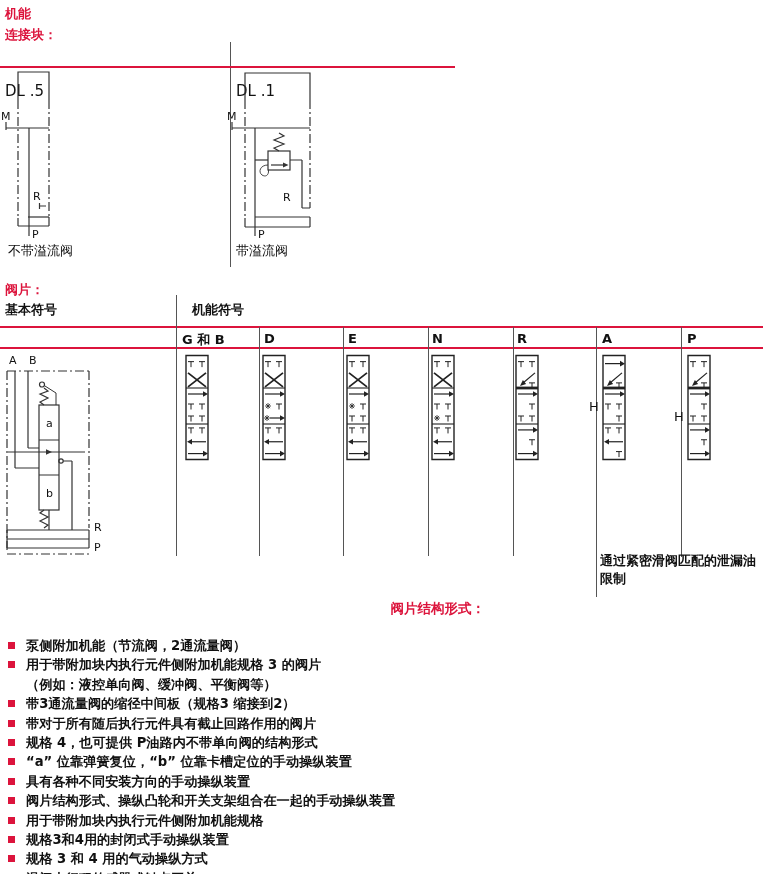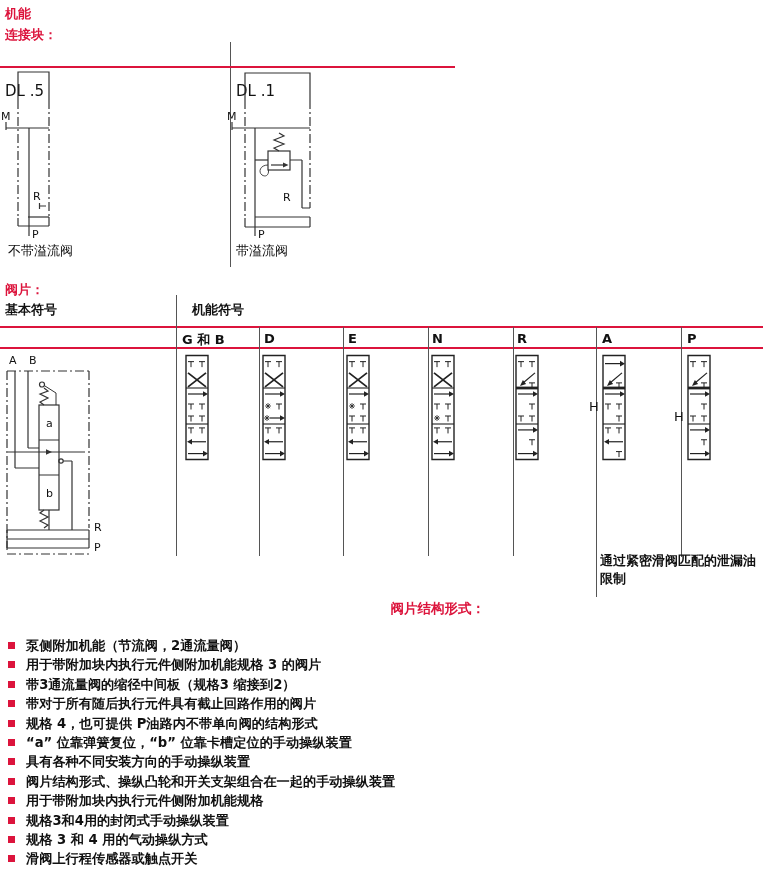--- a/index.html
+++ b/index.html
@@ -286,20 +286,24 @@
   <div id="list">
     <div class="head red">阀片结构形式：</div>
     <div class="li">
         <span class="bullet"></span>
         <span>泵侧附加机能（节流阀，2通流量阀）</span>
       </div>
     <div class="li">
         <span class="bullet"></span>
         <span>用于带附加块内执行元件侧附加机能规格 3 的阀片</span>
       </div>
+    <div class="li no-bullet">
+        <span class="bullet"></span>
+        <span>（例如：液控单向阀、缓冲阀、平衡阀等）</span>
+      </div>
     <div class="li">
         <span class="bullet"></span>
         <span>带3通流量阀的缩径中间板（规格3 缩接到2）</span>
       </div>
     <div class="li">
         <span class="bullet"></span>
         <span>带对于所有随后执行元件具有截止回路作用的阀片</span>
       </div>
     <div class="li">
         <span class="bullet"></span>

